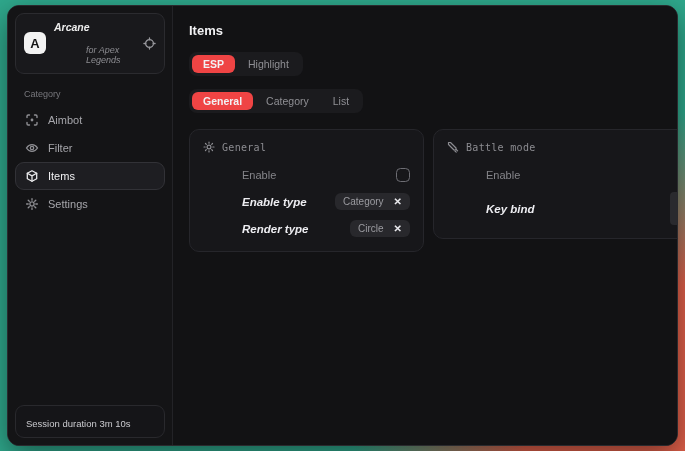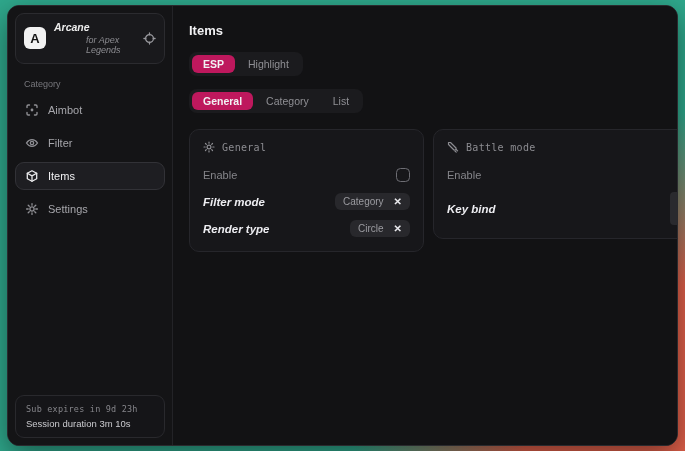--- a/index.html
+++ b/index.html
@@ -32,26 +32,26 @@
     background:#19191c; border:1px solid #2b2b2f; border-radius:9px;
     padding:7px 8px;
   }
   .logo {
     width:22px; height:22px; min-width:22px; background:#f2f2f2; color:#141414;
     border-radius:6px; font-weight:700; font-size:13px;
     display:flex; align-items:center; justify-content:center;
   }
   .brand-text { line-height:1.15;font-style:italic; }
   .brand-title { font-size:10.5px; font-weight:700; color:#ededed; }
-  .brand-sub { font-size:9px; color:#8d8d92; margin-top:2px;padding-left:32px; }
+  .brand-sub { font-size:9px; color:#8d8d92; margin-top:12px;padding-left:32px; }
   .brand-action { margin-left:auto; color:#98989d; display:flex; }
 
   .cat-label { font-size:9px; color:#77777c; margin:15px 0 7px 9px; }
 
-  .nav { display:flex; flex-direction:column; gap:5px; }
+  .nav { display:flex; flex-direction:column; }
   .nav-item {
     display:flex; align-items:center; gap:9px;
     padding:6px 9px; border-radius:9px; border:1px solid transparent;
     color:#a6a6ab; font-size:11px; cursor:default;
   }
   .nav-item .nicon { display:flex; color:#8f8f94; }
   .nav-item.active { background:#1e1e22; border-color:#323237; color:#f0f0f2; }
   .nav-item.active .nicon { color:#e8e8ea; }
 
   .sub-card {
@@ -65,38 +65,38 @@
   .main { flex:1; background:#121214; padding:15px 16px; }
   .page-title { font-size:13px; font-weight:700; color:#f1f1f3; margin:2px 0 14px; }
 
   .tab-row { margin-bottom:13px; }
   .tab-group {
     display:inline-flex; background:#1b1b1e; border-radius:8px; padding:3px; gap:2px;
   }
   .tab {
     padding:3px 11px; border-radius:6px; font-size:10.5px; color:#8f8f94; cursor:default;
   }
-  .tab.active { background:#be185d; color:#f2f2f4; font-weight:600; }
+  .tab.active { background:#ef4444; color:#f2f2f4; font-weight:600; }
 
   .panels { display:flex; gap:9px; align-items:flex-start; margin-top:16px; }
   .panel {
     background:#17171a; border:1px solid #26262b; border-radius:10px;
     padding:11px 13px;
   }
   .panel-general { width:235px; }
   .panel-battle  { width:280px; }
   .panel-header {
     display:flex; align-items:center; gap:7px;
     color:#8c8c91; font-family:"DejaVu Sans Mono", monospace;
     font-size:10px; letter-spacing:.3px; margin-bottom:12px;
   }
   .panel-header .picon { display:flex; color:#8c8c91; }
   .row {
     display:flex; align-items:center; justify-content:space-between;
-    min-height:19px; margin-bottom:8px;
+    min-height:19px; margin-bottom:8px;margin-left:39px;
   }
   .row:last-child { margin-bottom:2px; }
   .row-label { font-size:11px; color:#85858a; }
   .row-label.strong { color:#ededf1; font-weight:600; font-size:11.5px;font-style:italic; }
 
   .checkbox {
     width:14px; height:14px; border:1.5px solid #6d6d73; border-radius:4.5px;
     background:transparent; cursor:default;
   }
   .select {
@@ -177,21 +177,20 @@
               <circle cx="7" cy="7" r="2.1"></circle>
               <path d="M7 1.6v1.6M7 10.8v1.6M1.6 7h1.6M10.8 7h1.6M3.2 3.2l1.1 1.1M9.7 9.7l1.1 1.1M10.8 3.2L9.7 4.3M4.3 9.7l-1.1 1.1"></path>
             </svg>
           </span>
           <span>Settings</span>
         </div>
 
       </nav>
 
       <div class="sub-card">
-        <div class="sub-line1">Sub expires in 9d 23h</div>
         <div class="sub-line2">Session duration 3m 10s</div>
       </div>
 
     </aside>
 
     <main class="main">
 
       <h1 class="page-title">Items</h1>
 
       <div class="tab-row">
@@ -222,21 +221,21 @@
             <span>General</span>
           </div>
 
           <div class="row">
             <span class="row-label">Enable</span>
             <span class="checkbox"></span>
           </div>
 
 
           <div class="row">
-            <span class="row-label strong">Filter mode</span>
+            <span class="row-label strong">Enable type</span>
             <span class="select">
               <span class="select-value">Category</span>
               <span class="clear-x">✕</span>
             </span>
           </div>
 
           <div class="row">
             <span class="row-label strong">Render type</span>
             <span class="select">
               <span class="select-value">Circle</span>

